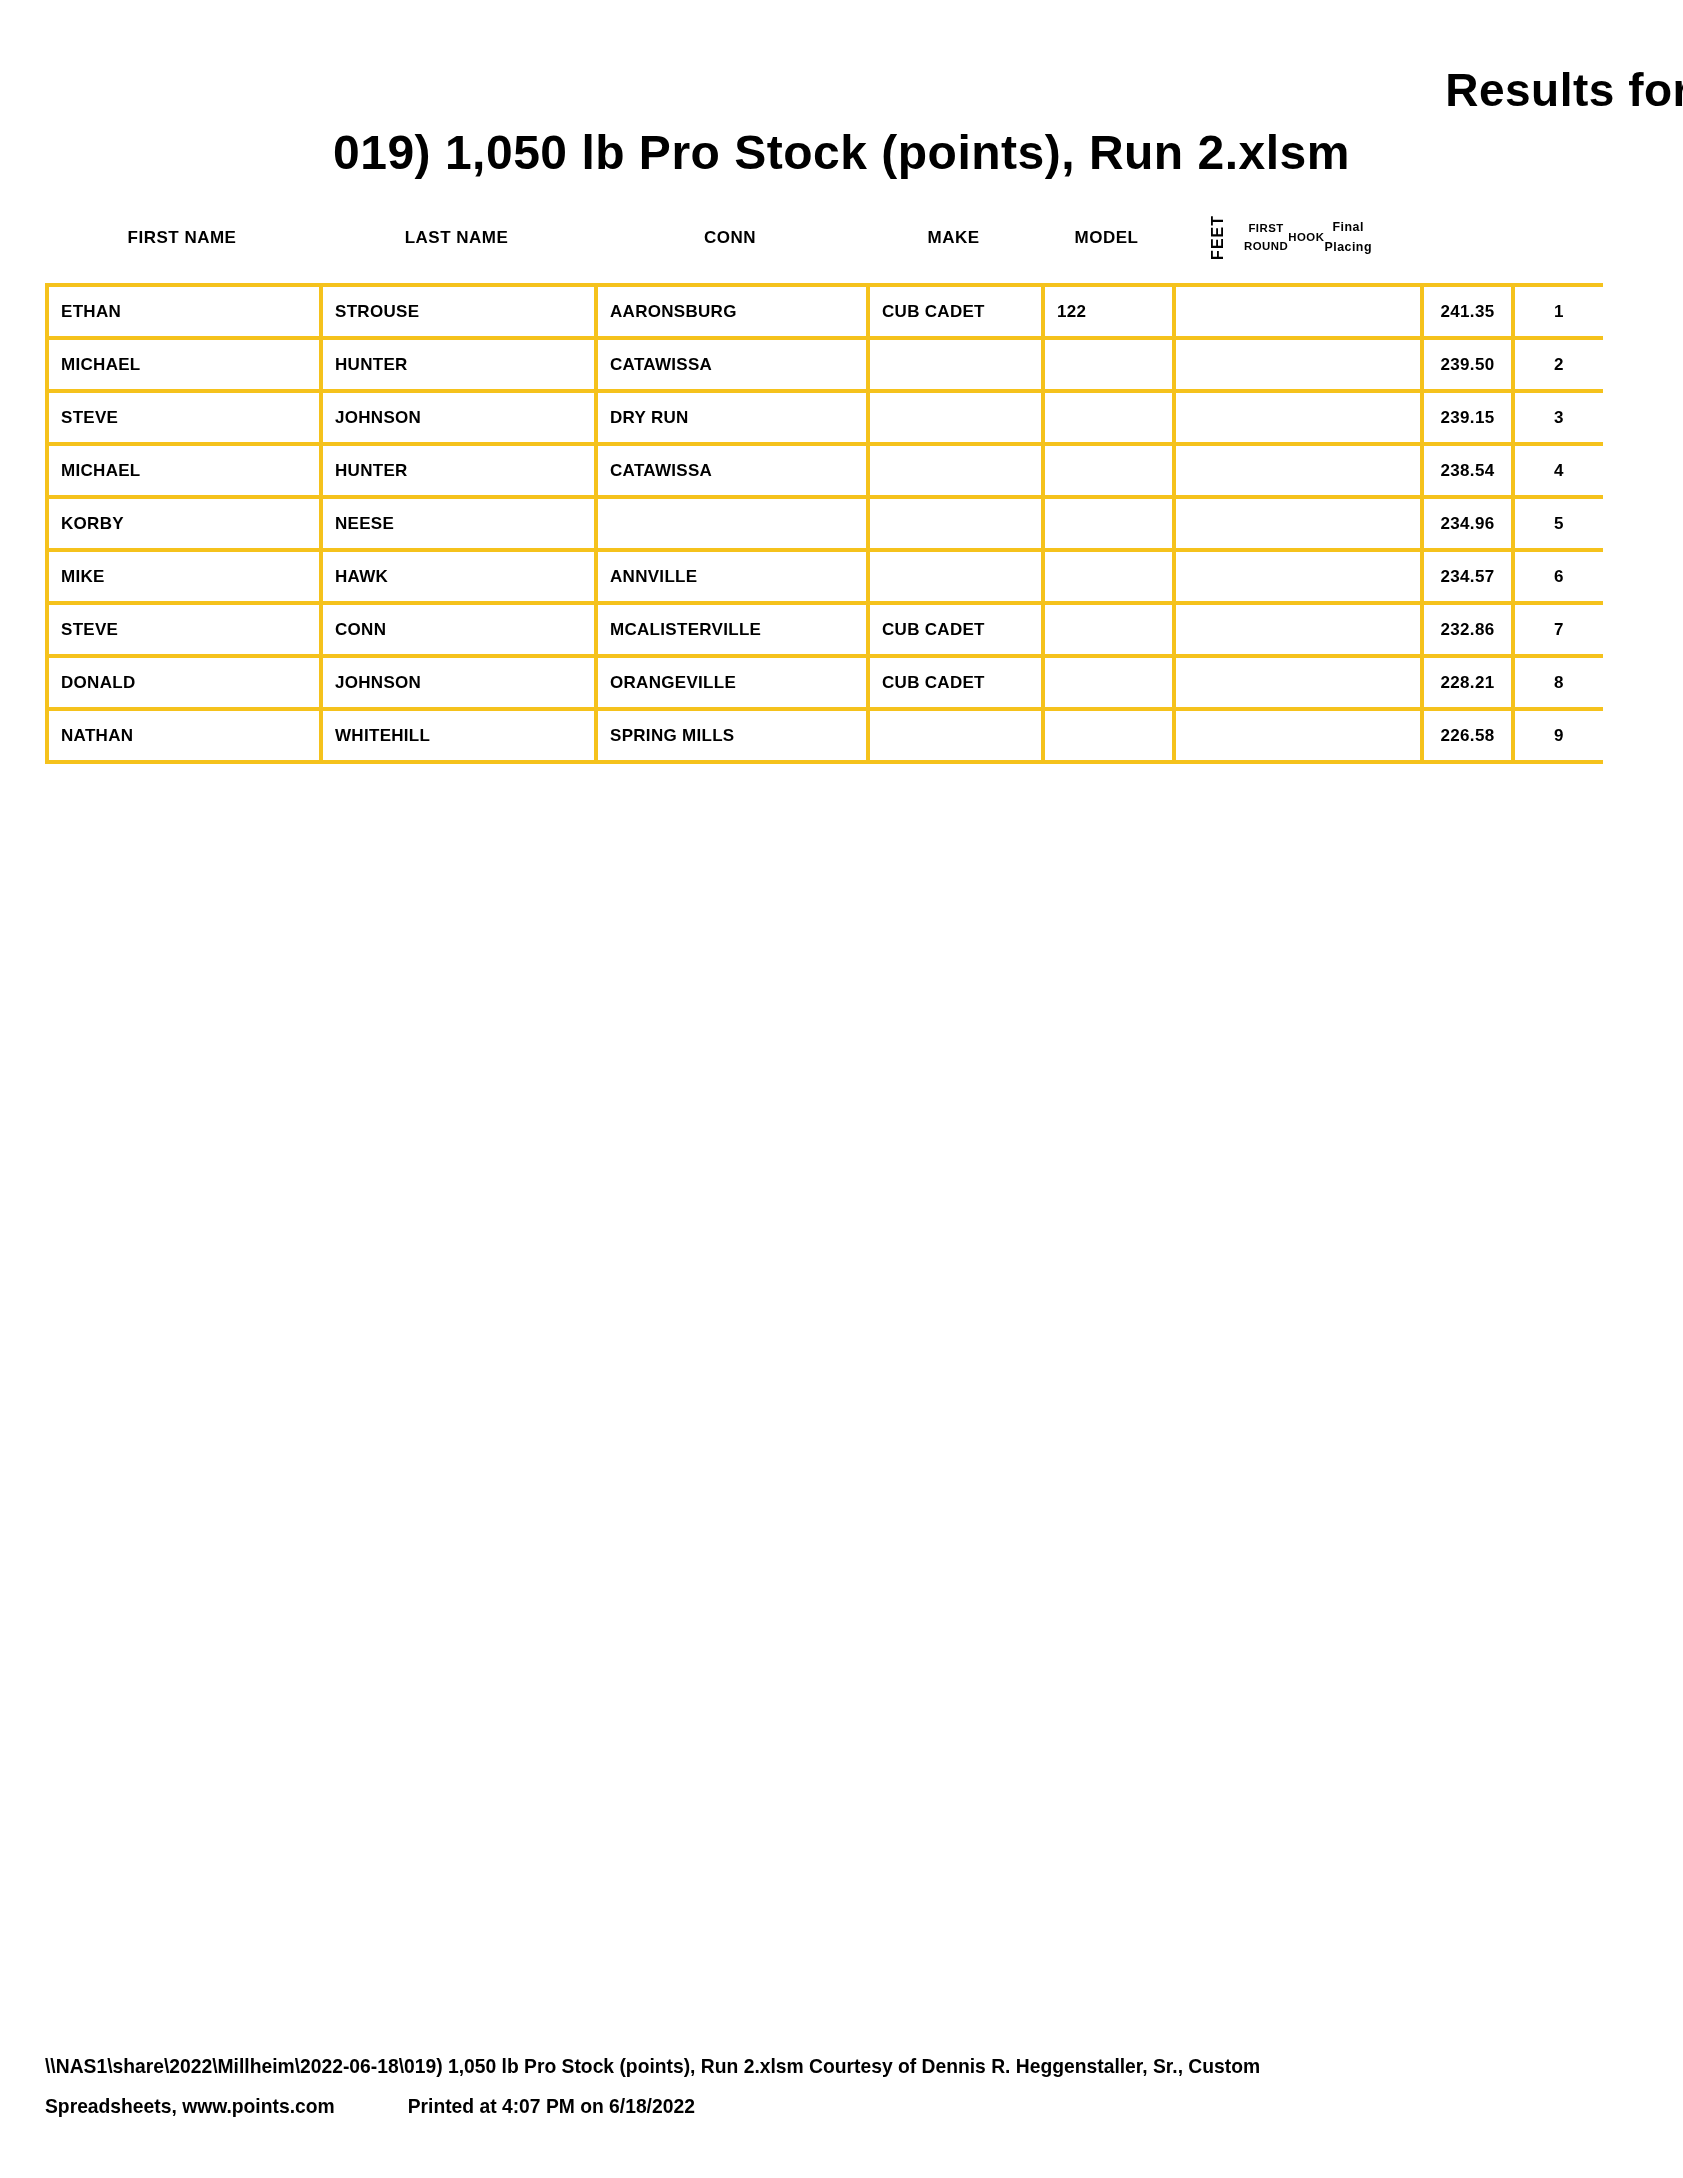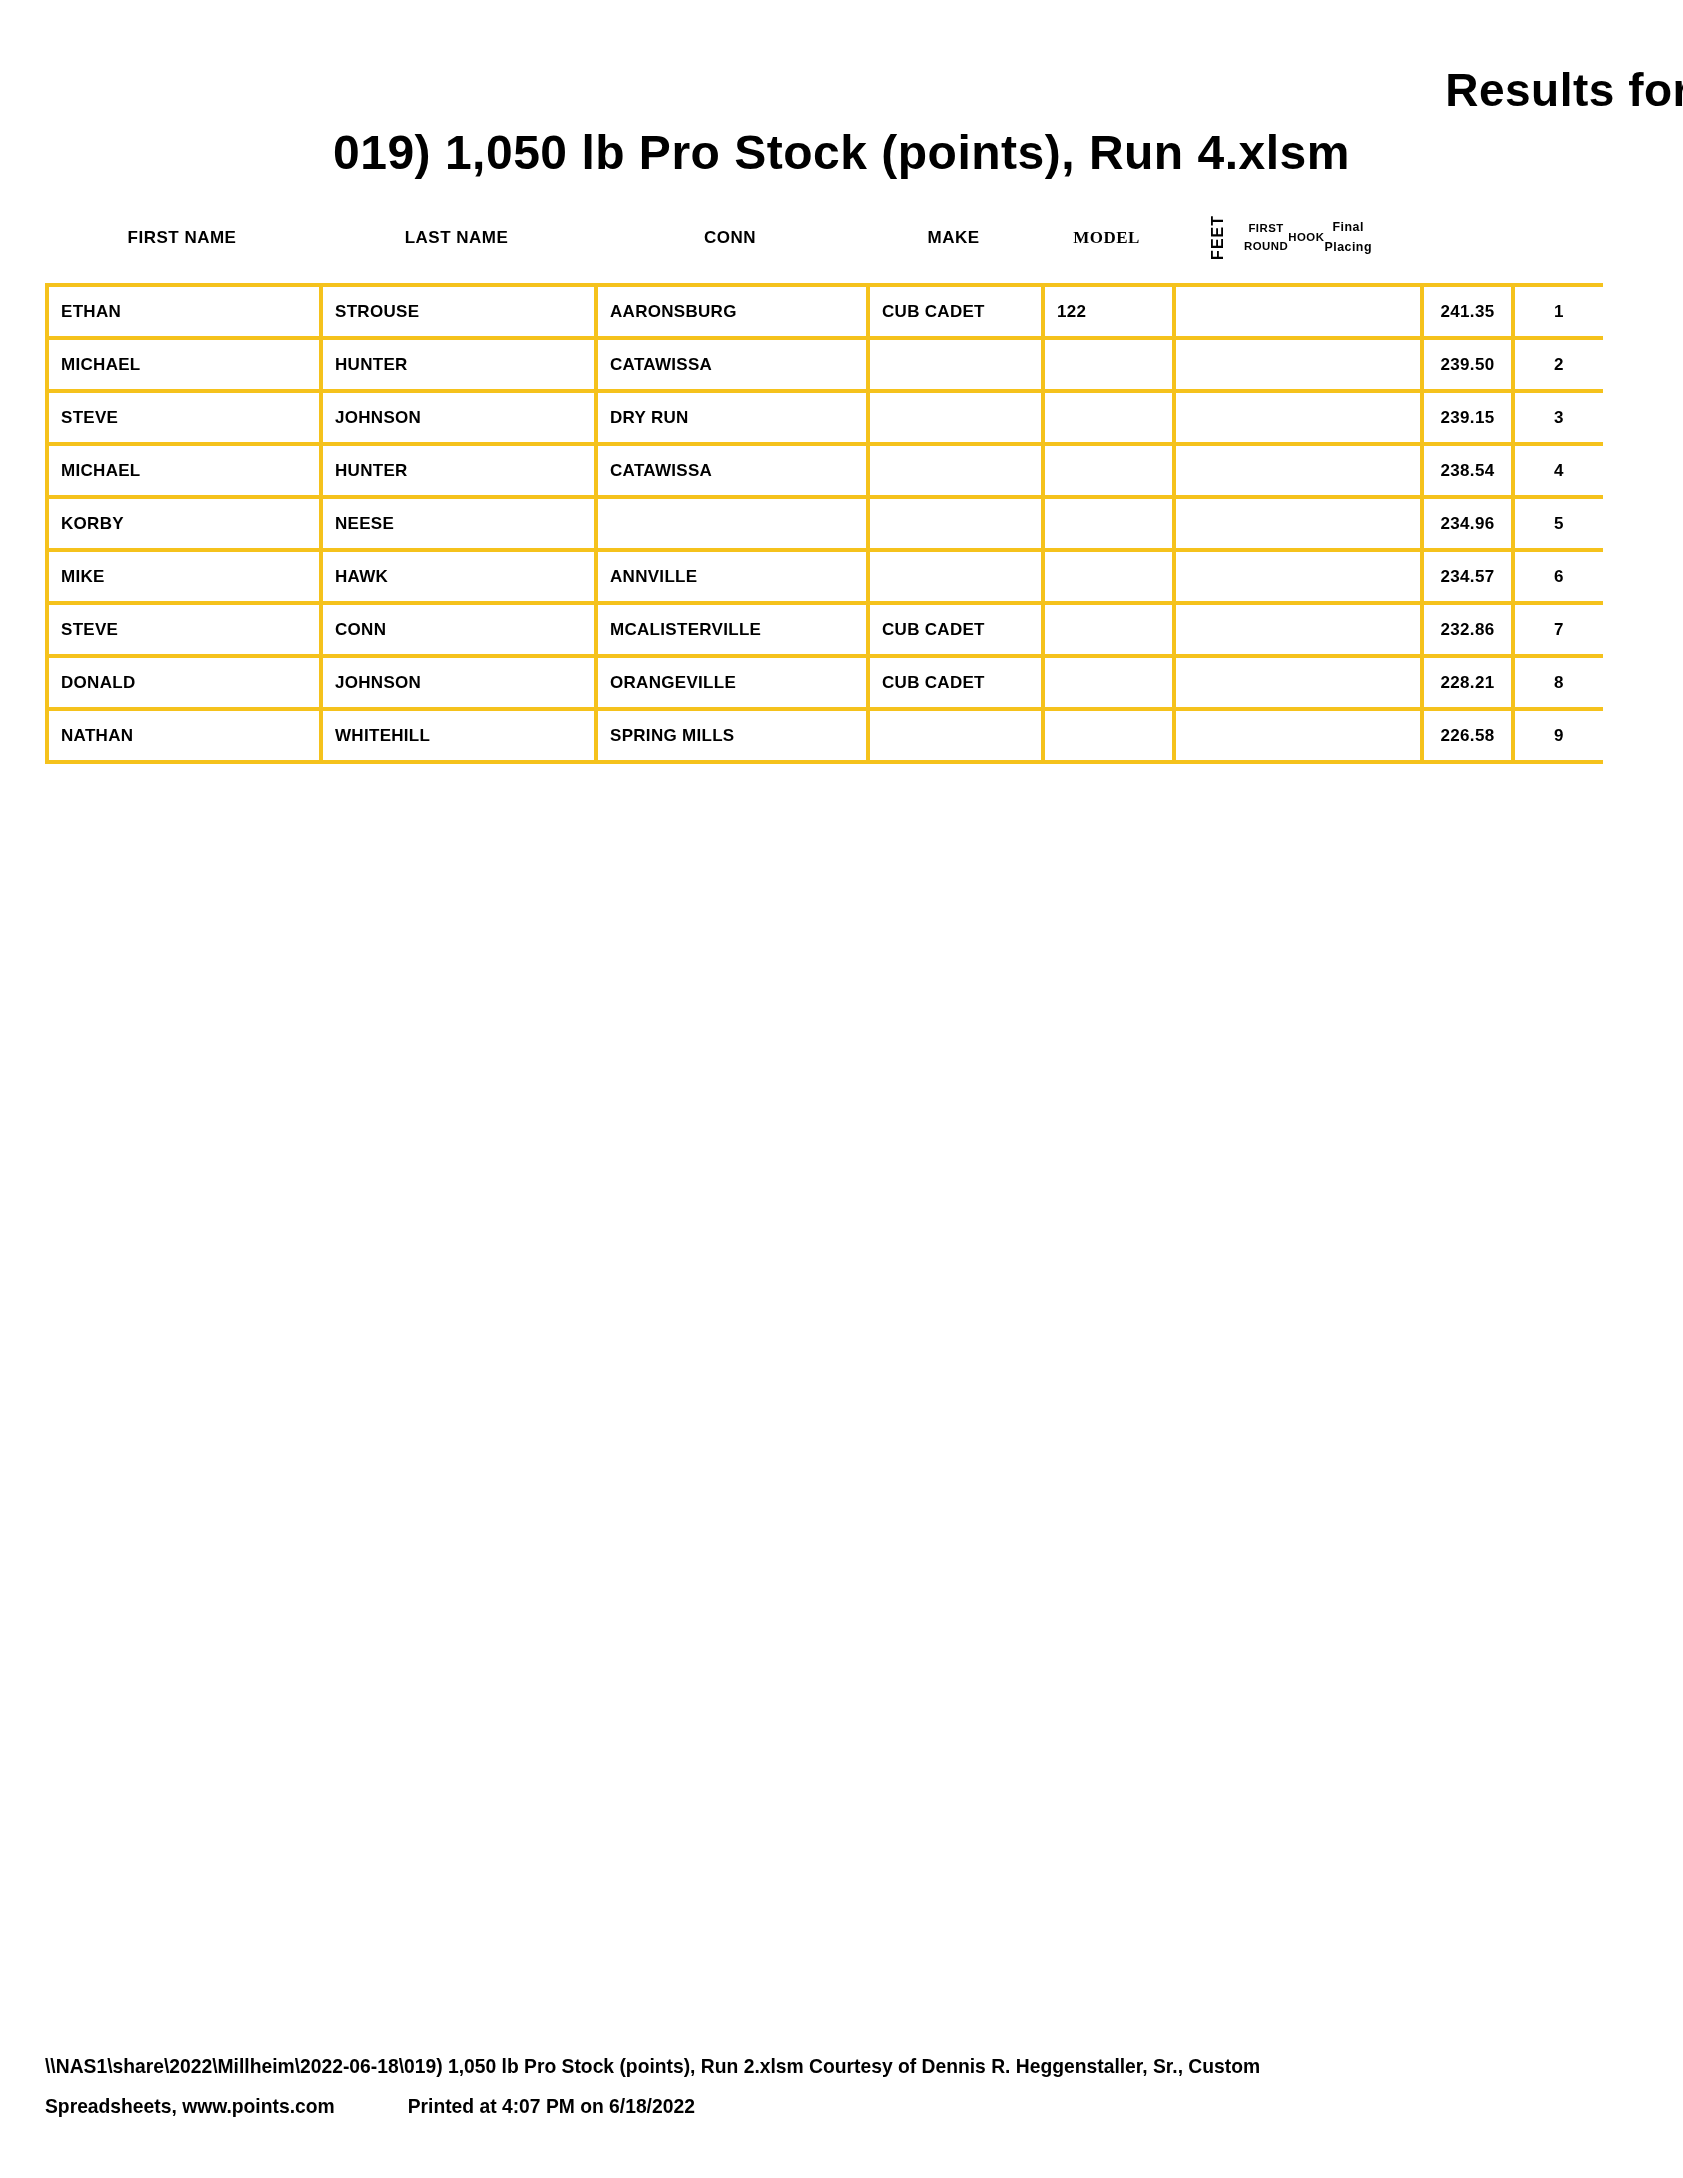--- a/index.html
+++ b/index.html
@@ -51,21 +51,21 @@
     align-items: center;
     justify-content: center;
     font-size: 17px;
     letter-spacing: 0.5px;
     text-align: center;
   }
   .w-first   { width: 274px; }
   .w-last    { width: 275px; }
   .w-city    { width: 272px; }
   .w-make    { width: 175px; }
-  .w-model   { width: 131px; font-family: Liberation Serif, serif; }
+  .w-model   { width: 131px; }
   .w-vehicle { width: 248px; }
   .w-feet    { width: 91px;  }
   .w-place   { width: 90px;  }
 
   .feet-vertical {
     writing-mode: vertical-rl;
     transform: rotate(180deg);
     font-size: 16px;
     letter-spacing: 1px;
   }
@@ -114,21 +114,21 @@
     white-space: nowrap;
   }
   .footer .printed {
     margin-left: 73px;
   }
 </style>
 </head>
 <body>
 
 <div class="title-line1">Results for</div>
-<div class="title-line2">019) 1,050 lb Pro Stock (points), Run 4.xlsm</div>
+<div class="title-line2">019) 1,050 lb Pro Stock (points), Run 2.xlsm</div>
 
 <div class="header-row">
   <div class="hcell w-first">FIRST NAME</div>
   <div class="hcell w-last">LAST NAME</div>
   <div class="hcell w-city">CONN</div>
   <div class="hcell w-make">MAKE</div>
   <div class="hcell w-model">MODEL</div>
   <div class="hcell w-feet">
     <span class="feet-vertical">FEET</span>
   </div>

